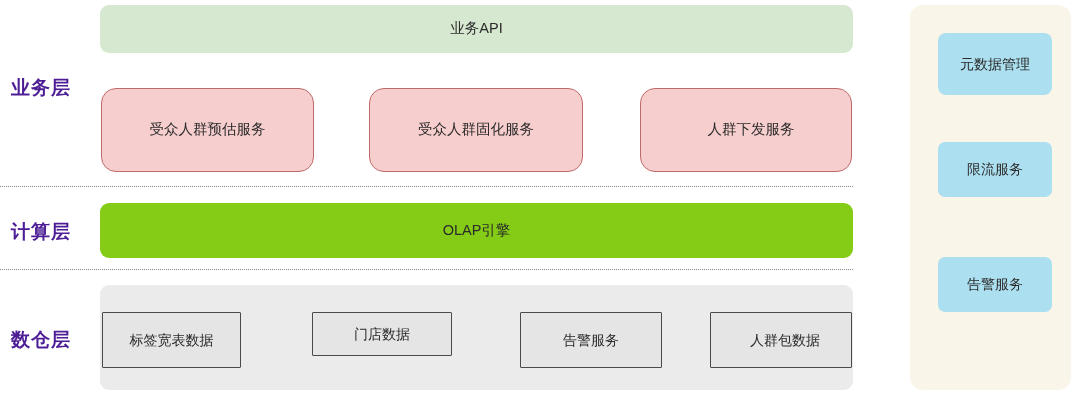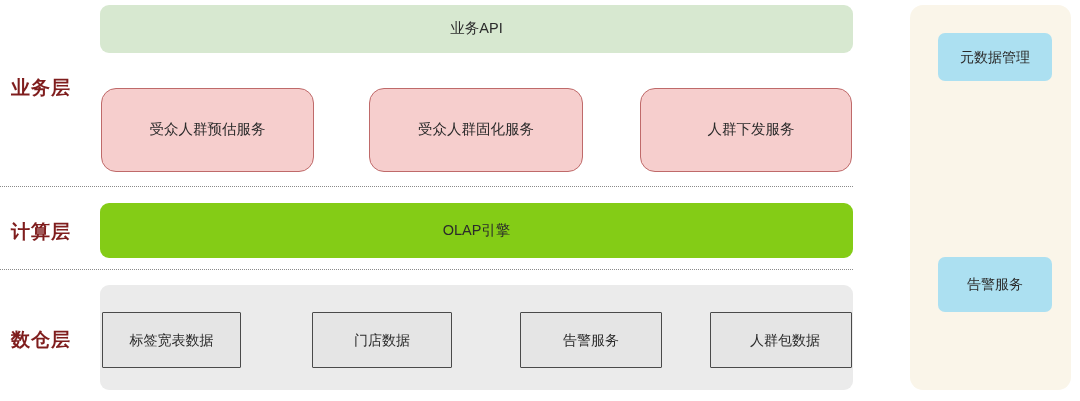--- a/index.html
+++ b/index.html
@@ -9,21 +9,21 @@
     font-family:"Liberation Sans","DejaVu Sans",sans-serif;
     overflow:hidden;
   }
   #diagram{position:relative;width:1080px;height:401px;}
 
   
   .layer-label{
     position:absolute;
     font-weight:bold;
     font-size:19px;
-    color:#7f1d1d;
+    color:#4c1d95;
     letter-spacing:1px;
     white-space:nowrap;
     line-height:1;
   }
 
   
   .box{
     position:absolute;
     box-sizing:border-box;
     display:flex;
@@ -109,36 +109,39 @@
   <div class="divider" style="left:0px;top:269px;width:853px;"></div>
 
   <div class="layer-label" style="left:11px;top:330px;">数仓层</div>
 
   <div class="box band warehouse-band" style="left:100px;top:285px;width:753px;height:105px;"></div>
 
   <div class="box data-box" style="left:102px;top:312px;width:139px;height:56px;">
     <span>标签宽表数据</span>
   </div>
 
-  <div class="box data-box" style="left:312px;top:312px;width:140px;height:56px;">
+  <div class="box data-box" style="left:312px;top:312px;width:140px;height:44px;">
     <span>门店数据</span>
   </div>
 
   <div class="box data-box" style="left:520px;top:312px;width:142px;height:56px;">
     <span>告警服务</span>
   </div>
 
   <div class="box data-box" style="left:710px;top:312px;width:142px;height:56px;padding-left:8px;">
     <span>人群包数据</span>
   </div>
 
   <div class="side-panel" style="left:910px;top:5px;width:161px;height:385px;"></div>
 
-  <div class="box side-box" style="left:938px;top:33px;width:114px;height:48px;">
+  <div class="box side-box" style="left:938px;top:33px;width:114px;height:62px;border-radius:8px;">
     <span>元数据管理</span>
   </div>
 
+  <div class="box side-box" style="left:938px;top:142px;width:114px;height:55px;">
+    <span>限流服务</span>
+  </div>
 
   <div class="box side-box" style="left:938px;top:257px;width:114px;height:55px;">
     <span>告警服务</span>
   </div>
 
 </div>
 
 </body></html>

